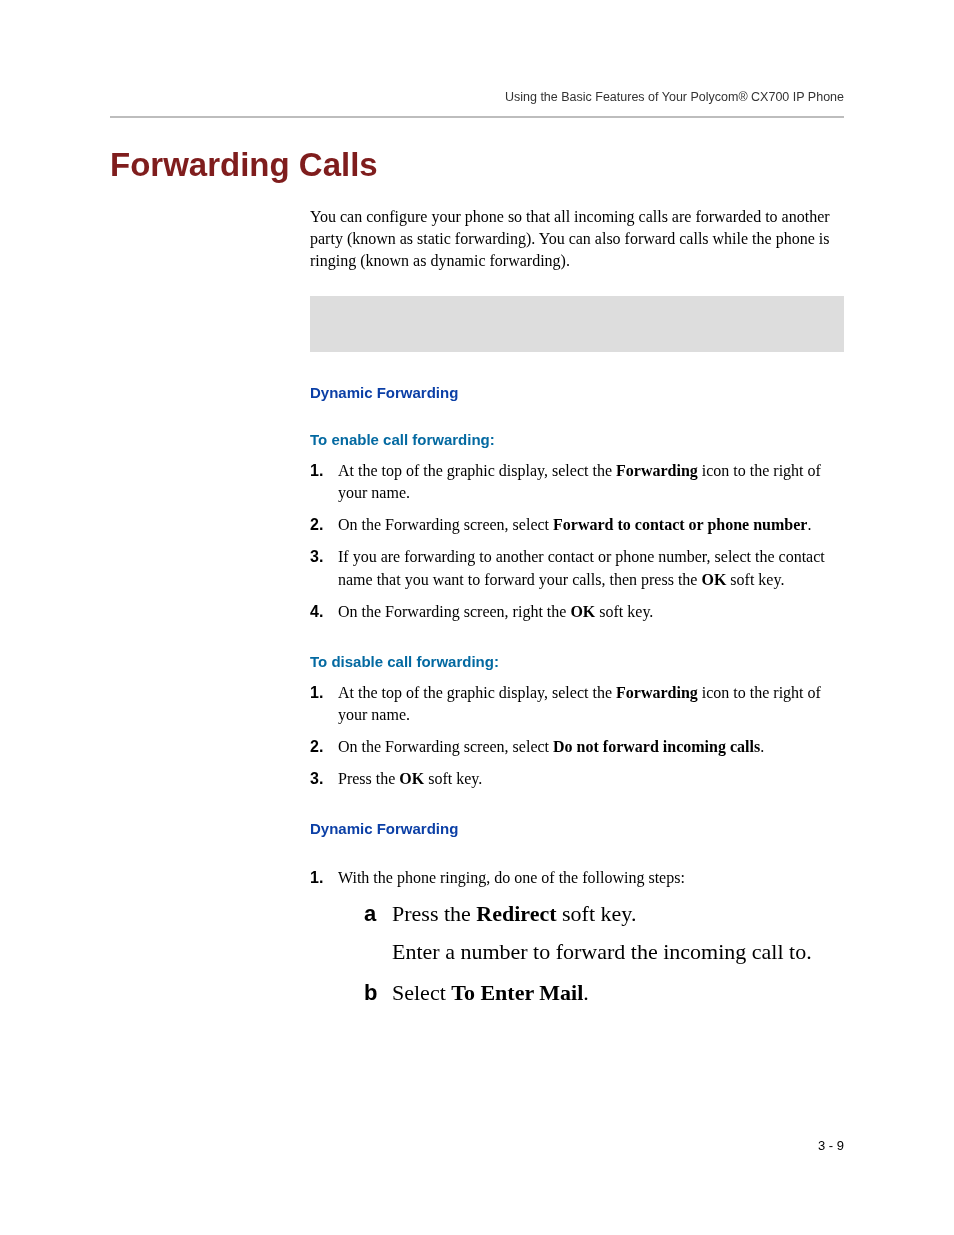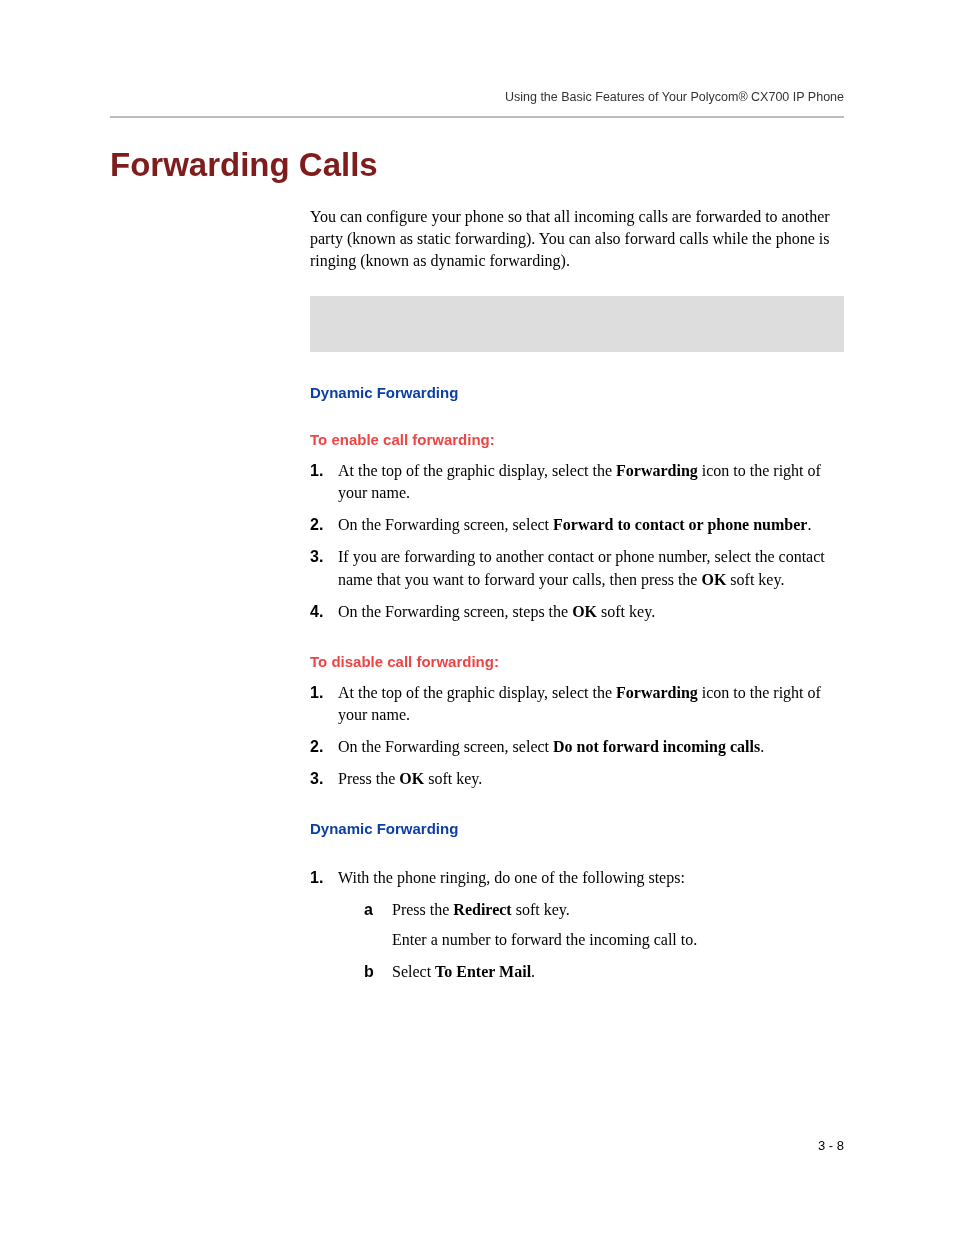--- a/index.html
+++ b/index.html
@@ -53,21 +53,21 @@
     font-family: "Futura", "Trebuchet MS", Arial, sans-serif;
     font-weight: 700;
     font-size: 15px;
     color: #0b3fa6;
     margin: 0 0 30px 0;
   }
   .h3 {
     font-family: "Futura", "Trebuchet MS", Arial, sans-serif;
     font-weight: 700;
     font-size: 15px;
-    color: #ef4444;
+    color: #0369a1;
     margin: 0 0 12px 0;
   }
   ol.steps {
     list-style: none;
     padding: 0;
     margin: 0 0 30px 0;
     counter-reset: step;
   }
   ol.steps > li {
     counter-increment: step;
@@ -88,21 +88,21 @@
   ol.substeps {
     list-style: none;
     padding: 0;
     margin: 10px 0 0 26px;
     counter-reset: sub;
   }
   ol.substeps > li {
     counter-increment: sub;
     position: relative;
     padding-left: 28px;
-    font-size: 16px;
+    font-size: 22px;
     line-height: 1.38;
     margin-bottom: 10px;
   }
   ol.substeps > li::before {
     content: counter(sub, lower-alpha);
     font-family: "Futura", "Trebuchet MS", Arial, sans-serif;
     font-weight: 700;
     position: absolute;
     left: 0;
     top: 0;
@@ -142,21 +142,21 @@
       <li>
         <span>At the top of the graphic display, select the </span><b>Forwarding</b><span> icon to the right of your name.</span>
       </li>
       <li>
         <span>On the Forwarding screen, select </span><b>Forward to contact or phone number</b><span>.</span>
       </li>
       <li>
         <span>If you are forwarding to another contact or phone number, select the contact name that you want to forward your calls, then press the </span><b>OK</b><span> soft key.</span>
       </li>
       <li>
-        <span>On the Forwarding screen, steps the </span><b>OK</b><span> soft key.</span>
+        <span>On the Forwarding screen, right the </span><b>OK</b><span> soft key.</span>
       </li>
     </ol>
 
     <h3 class="h3">To disable call forwarding:</h3>
     <ol class="steps">
       <li>
         <span>At the top of the graphic display, select the </span><b>Forwarding</b><span> icon to the right of your name.</span>
       </li>
       <li>
         <span>On the Forwarding screen, select </span><b>Do not forward incoming calls</b><span>.</span>
@@ -178,14 +178,14 @@
           </li>
           <li>
             <span>Select </span><b>To Enter Mail</b><span>.</span>
           </li>
         </ol>
       </li>
     </ol>
 
   </div>
 
-  <div class="page-num">3 - 8</div>
+  <div class="page-num">3 - 9</div>
 </div>
 
 </body></html>

